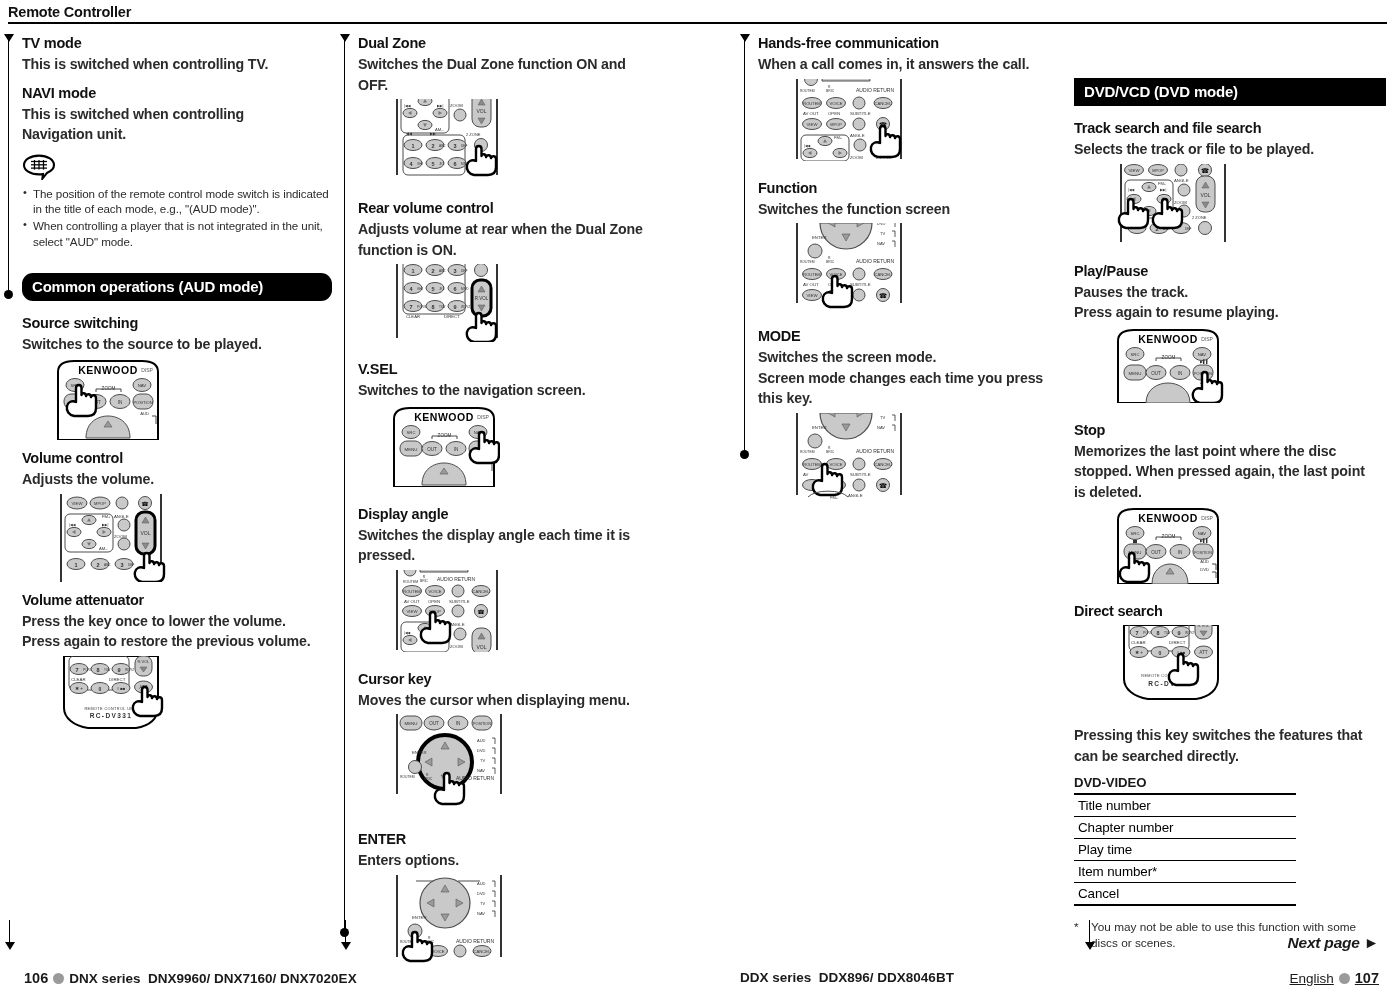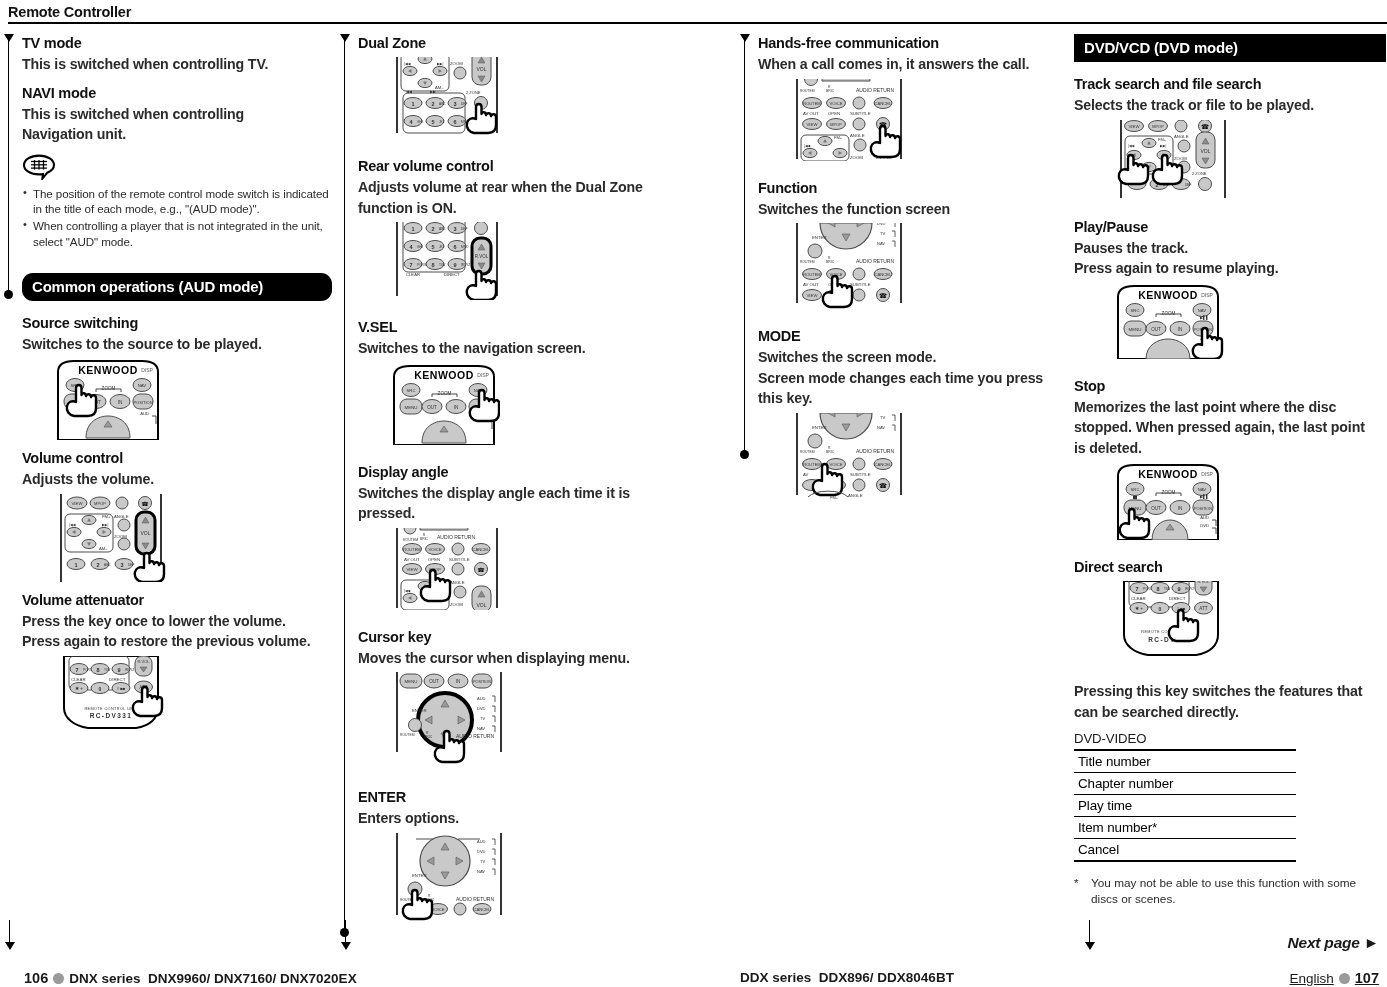--- a/index.html
+++ b/index.html
@@ -54,38 +54,38 @@
     font-weight:700;
   }
   .block{margin-bottom:9px;}
   .gap-s{height:9px;}
 
   
   .section-bar{
     background:#000;color:#fff;font-size:15px;font-weight:bold;letter-spacing:-0.2px;
     padding:5px 10px 6px 10px;margin:0 0 13px 0;
   }
-  #col4 .section-bar{width:292px;}
+  #col4 .section-bar{width:292px;margin-top:44px;}
   #col1 .section-bar{width:290px;border-radius:11px;}
 
   
   .note-icon{margin:6px 0 2px 0;}
   ul.notes{margin:0;padding:0;list-style:none;}
   ul.notes li{
     position:relative;padding-left:11px;font-size:11.6px;line-height:1.36;color:#2b2b2b;
     margin-bottom:1px;letter-spacing:-0.1px;
   }
   ul.notes li:before{content:"\2022";position:absolute;left:1px;top:-1px;font-size:11px;}
 
   
   .footnote{position:relative;padding-left:17px;font-size:11.8px;line-height:1.38;color:#2b2b2b;margin-top:13px;}
   .footnote .star{position:absolute;left:0;top:0;}
 
   
-  .tbl-title{font-size:13.2px;font-weight:normal;margin:6px 0 3px 0;letter-spacing:-0.1px;}
+  .tbl-title{font-size:13.2px;font-weight:bold;margin:6px 0 3px 0;letter-spacing:-0.1px;}
   table.dvdtbl{border-collapse:collapse;width:222px;margin:0;}
   table.dvdtbl td{
     font-size:13.4px;color:#000000;padding:3px 0 3px 4px;
     border-bottom:1px solid #000;letter-spacing:-0.1px;
   }
   table.dvdtbl tr:first-child td{border-top:2.6px solid #000;}
   table.dvdtbl tr:last-child td{border-bottom:2.6px solid #000;}
 
   
   .footer{position:absolute;left:0;top:938px;width:1387px;height:49px;}
@@ -284,20 +284,21 @@
 </div>
 
 <div class="col" id="col2">
   <div class="tri"></div>
   <div class="vline"></div>
   <div class="dot"></div>
   <div class="colbody">
 
     <div class="block">
       <h3 class="item-title">Dual Zone</h3>
+      <p class="item-desc" style="width:268px">Switches the Dual Zone function ON and OFF.</p>
       <svg class="remote" width="118" height="82" viewBox="0 0 118 82">
         <line x1="9" y1="0" x2="9" y2="76" stroke="#000" stroke-width="1.6"></line>
         <line x1="109" y1="0" x2="109" y2="76" stroke="#000" stroke-width="1.6"></line>
         <rect x="13" y="-4" width="48" height="38" rx="5" fill="none" stroke="#4d4d4d" stroke-width="1"></rect>
         <ellipse cx="37" cy="2" rx="7" ry="4.6" fill="#c9c9c9" stroke="#4d4d4d" stroke-width="1"></ellipse>
         <polygon points="37,0 39,3.5 35,3.5" fill="#777"></polygon>
         <ellipse cx="22" cy="14" rx="7" ry="4.6" fill="#c9c9c9" stroke="#4d4d4d" stroke-width="1"></ellipse>
         <polygon points="20,14 23.5,12 23.5,16" fill="#777"></polygon>
         <ellipse cx="52" cy="14" rx="7" ry="4.6" fill="#c9c9c9" stroke="#4d4d4d" stroke-width="1"></ellipse>
         <polygon points="54,14 50.5,12 50.5,16" fill="#777"></polygon>

